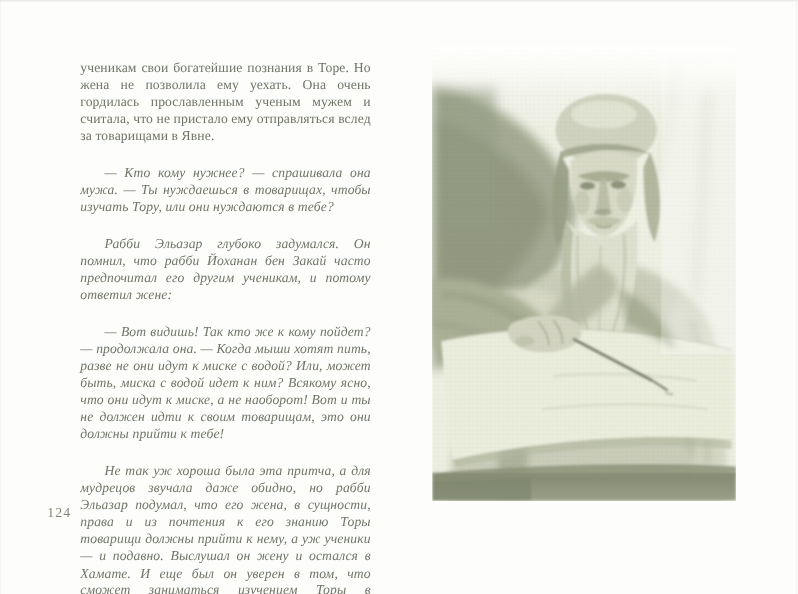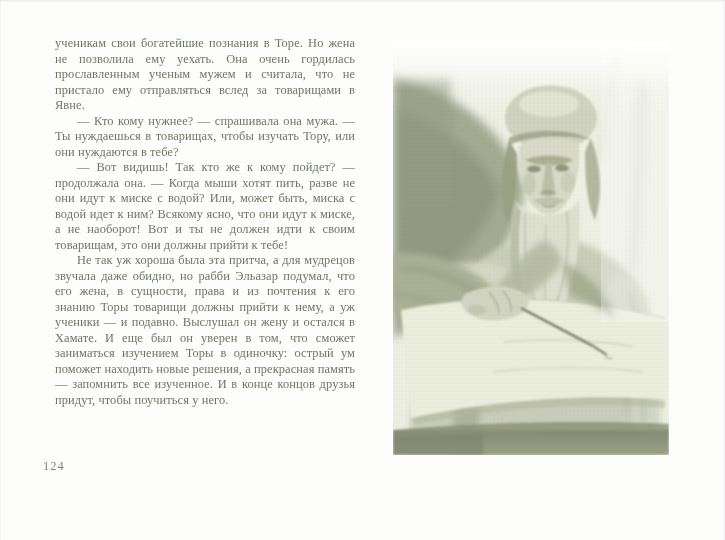--- a/index.html
+++ b/index.html
@@ -27,22 +27,22 @@
   
   .text-col {
     position: absolute;
     left: 55px; top: 36px; width: 300px;
     color: #6e7566;
     font-size: 12.4px;
     line-height: 15.5px;
     text-align: justify;
     letter-spacing: 0.1px;
   }
-  .text-col p { margin: 0; }
-  .text-col p.indent { text-indent: 22px; }
+  .text-col p { margin: 18px; }
+  .text-col p.indent { text-indent: 22px; font-style: italic; }
 
   .page-number {
     position: absolute;
     left: 43px; top: 459px; width: 300px;
     color: #83877a;
     font-size: 12.5px;
     letter-spacing: 1px;
   }
 
   
@@ -56,20 +56,21 @@
 </head>
 <body>
 
 <div class="scan-edge-top"></div>
 <div class="scan-edge-right"></div>
 <div class="scan-edge-left"></div>
 
 <div class="text-col">
   <p>ученикам свои богатейшие познания в Торе. Но жена не позволила ему уехать. Она очень гордилась прославленным ученым мужем и считала, что не пристало ему отправляться вслед за товарищами в Явне.</p>
   <p class="indent">— Кто кому нужнее? — спрашивала она мужа. — Ты нуждаешься в товарищах, чтобы изучать Тору, или они нуждаются в тебе?</p>
+  <p class="indent">Рабби Эльазар глубоко задумался. Он помнил, что рабби Йоханан бен Закай часто предпочитал его другим ученикам, и потому ответил жене:</p>
   <p class="indent">— Вот видишь! Так кто же к кому пойдет? — продолжала она. — Когда мыши хотят пить, разве не они идут к миске с водой? Или, может быть, миска с водой идет к ним? Всякому ясно, что они идут к миске, а не наоборот! Вот и ты не должен идти к своим товарищам, это они должны прийти к тебе!</p>
   <p class="indent">Не так уж хороша была эта притча, а для мудрецов звучала даже обидно, но рабби Эльазар подумал, что его жена, в сущности, права и из почтения к его знанию Торы товарищи должны прийти к нему, а уж ученики — и подавно. Выслушал он жену и остался в Хамате. И еще был он уверен в том, что сможет заниматься изучением Торы в одиночку: острый ум поможет находить новые решения, а прекрасная память — запомнить все изученное. И в конце концов друзья придут, чтобы поучиться у него.</p>
 </div>
 
 <div class="page-number">124</div>
 
 <div class="illustration">
   <svg width="276" height="413" viewBox="0 0 276 413" xmlns="http://www.w3.org/2000/svg">
     <defs>
       <filter id="soft" x="-20%" y="-20%" width="140%" height="140%">

